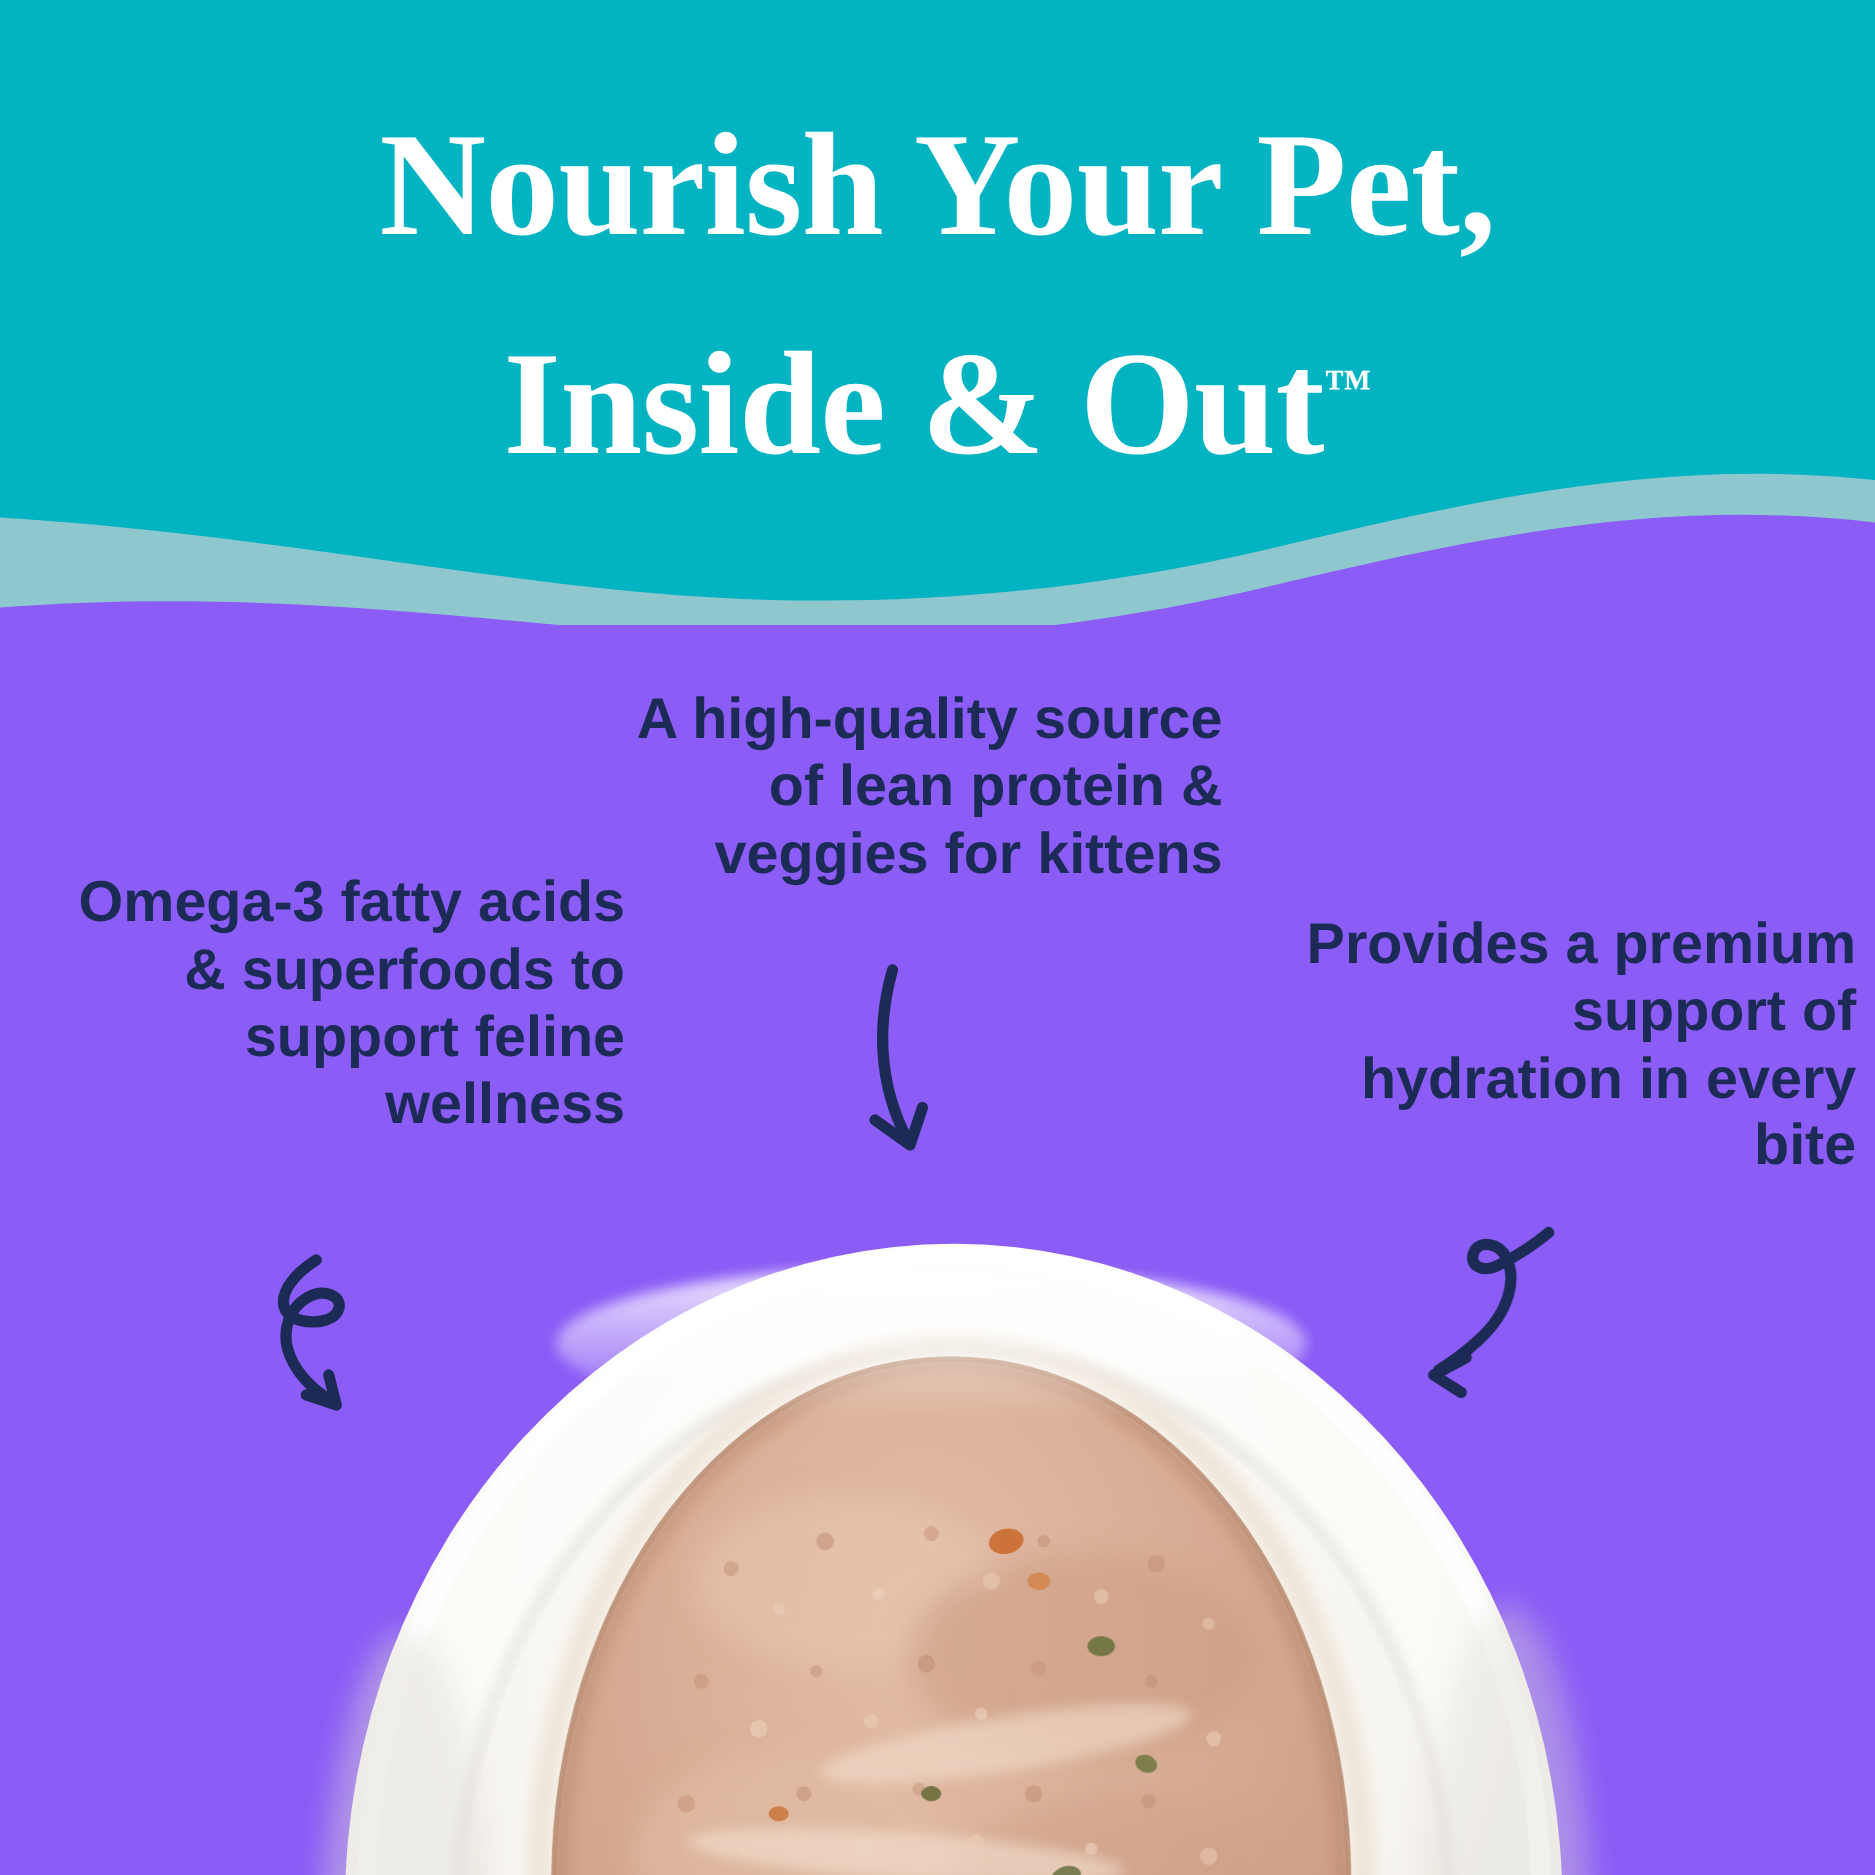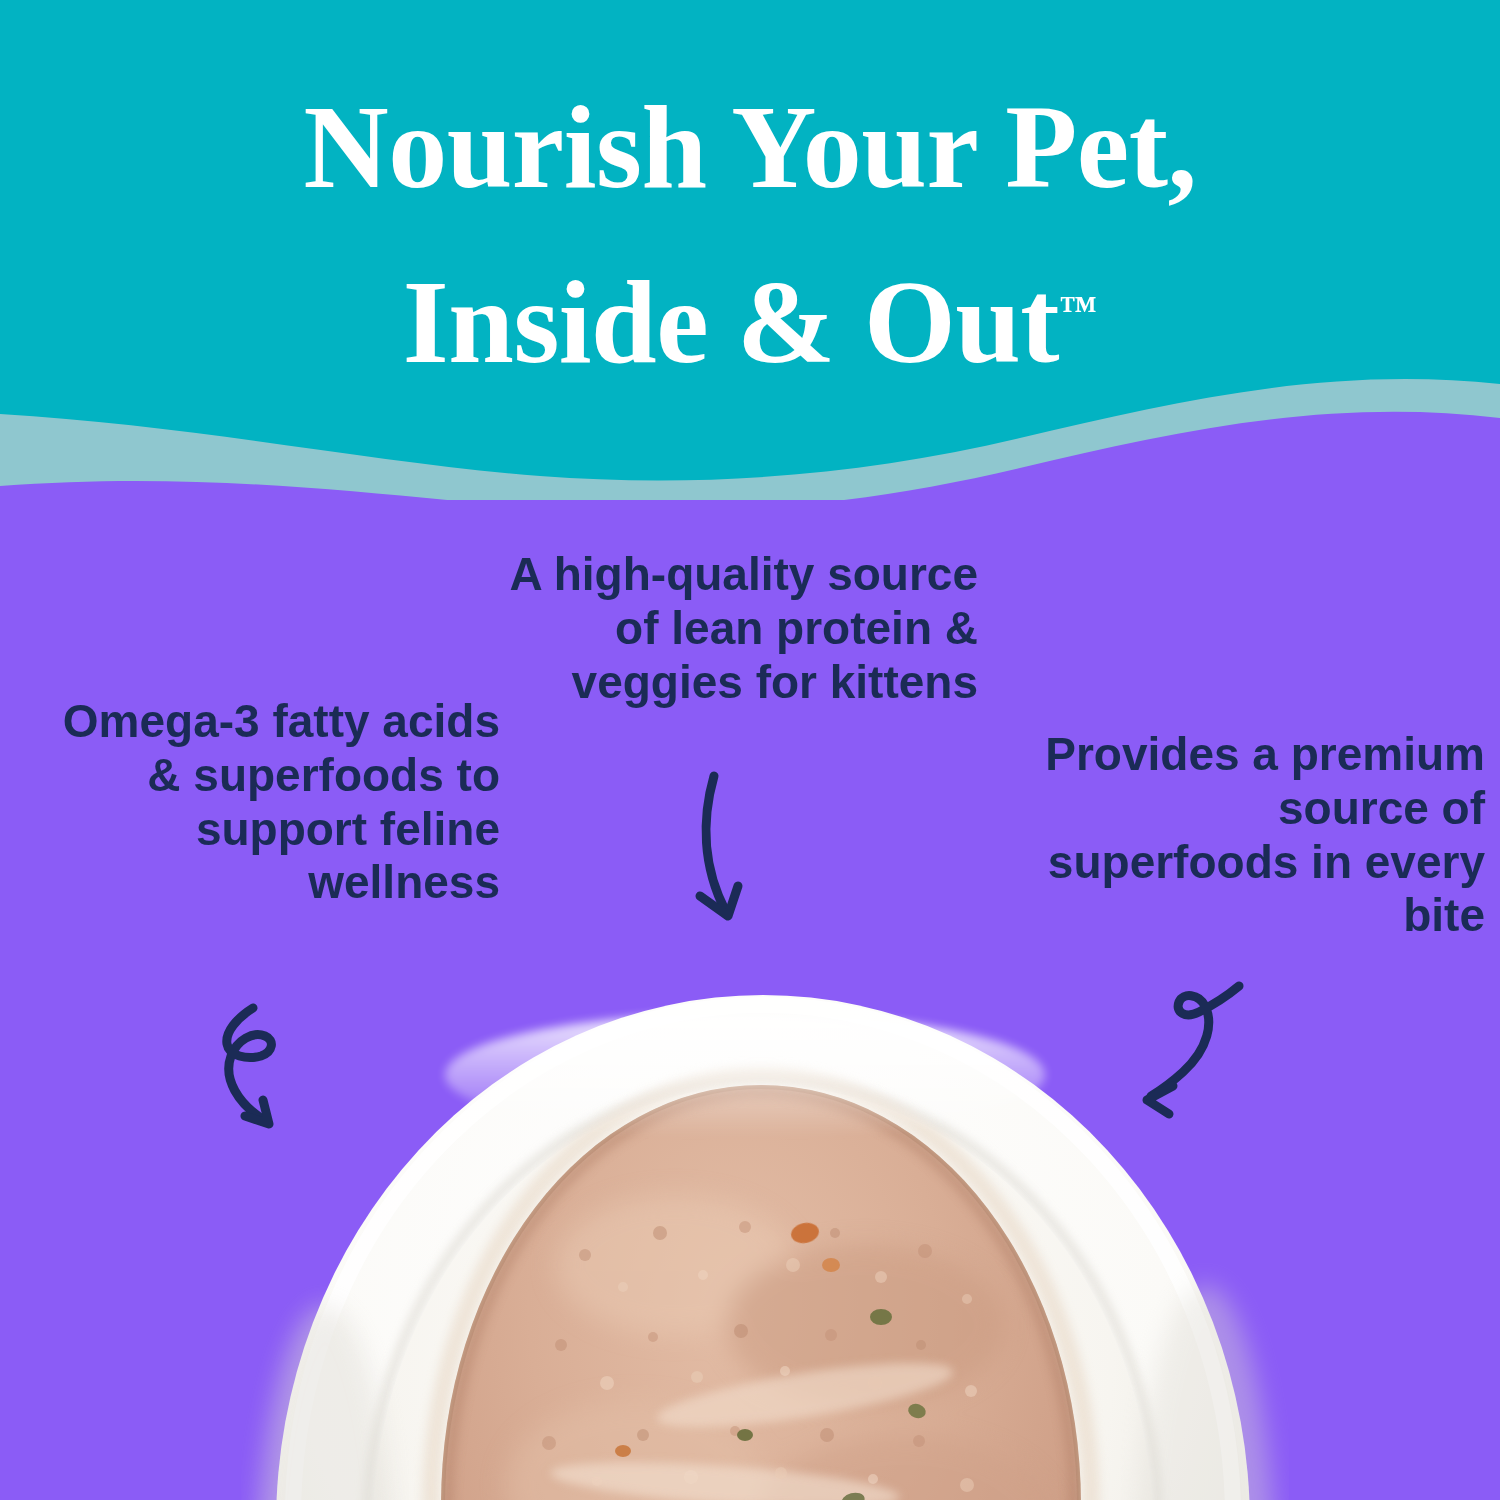--- a/index.html
+++ b/index.html
@@ -322,21 +322,21 @@
     <path d="M60,116 L84,124 L78,100" fill="none" stroke="#1b2b56" stroke-width="9" stroke-linecap="round" stroke-linejoin="round"></path>
   </svg>
 
   <div class="callout" id="callout-center">A high-quality source of lean protein &amp; veggies for kittens</div>
 
   <svg class="arrow-svg" id="arrow-center" width="130" height="180" viewBox="0 0 130 180" xmlns="http://www.w3.org/2000/svg">
     <path d="M54,14 C42,56 42,104 66,150" fill="none" stroke="#1b2b56" stroke-width="9" stroke-linecap="round" stroke-linejoin="round"></path>
     <path d="M40,134 L68,154 L78,124" fill="none" stroke="#1b2b56" stroke-width="9" stroke-linecap="round" stroke-linejoin="round"></path>
   </svg>
 
-  <div class="callout" id="callout-right">Provides a premium source of superfoods in every bite</div>
+  <div class="callout" id="callout-right">Provides a premium support of hydration in every bite</div>
 
   <svg class="arrow-svg" id="arrow-right" width="160" height="160" viewBox="0 0 160 160" xmlns="http://www.w3.org/2000/svg">
     <path d="M134,6 C122,16 106,26 94,32 C80,39 70,32 74,22
              C78,12 94,14 100,26 C108,42 104,68 78,92
              C66,103 56,110 46,116" fill="none" stroke="#1b2b56" stroke-width="9" stroke-linecap="round" stroke-linejoin="round"></path>
     <path d="M68,106 L42,120 L64,134" fill="none" stroke="#1b2b56" stroke-width="9" stroke-linecap="round" stroke-linejoin="round"></path>
   </svg>
 
 </div>
 

